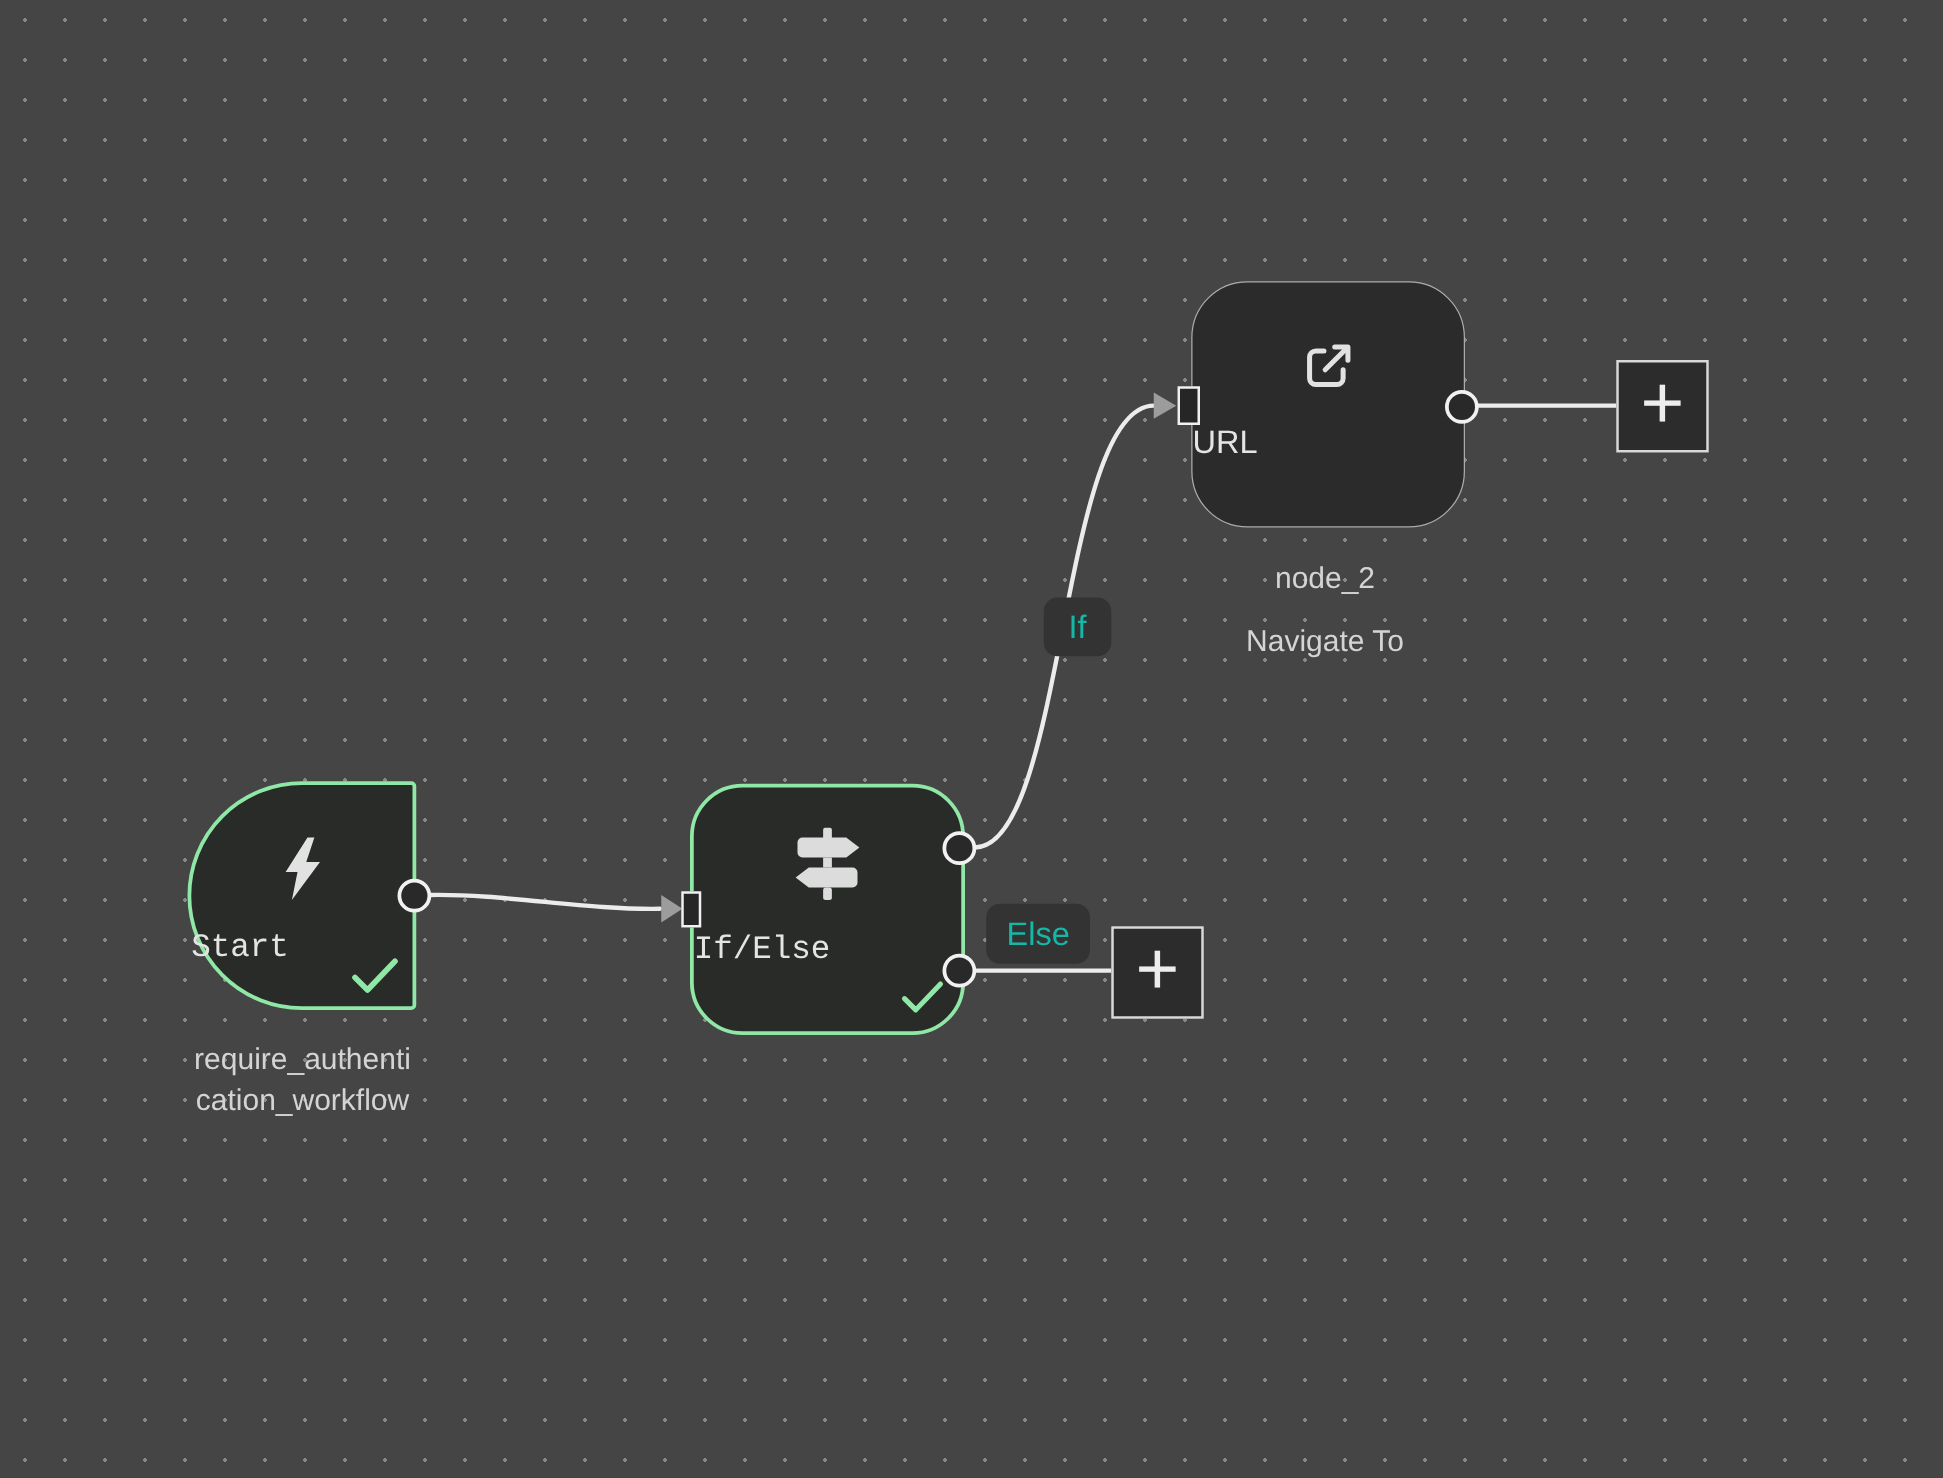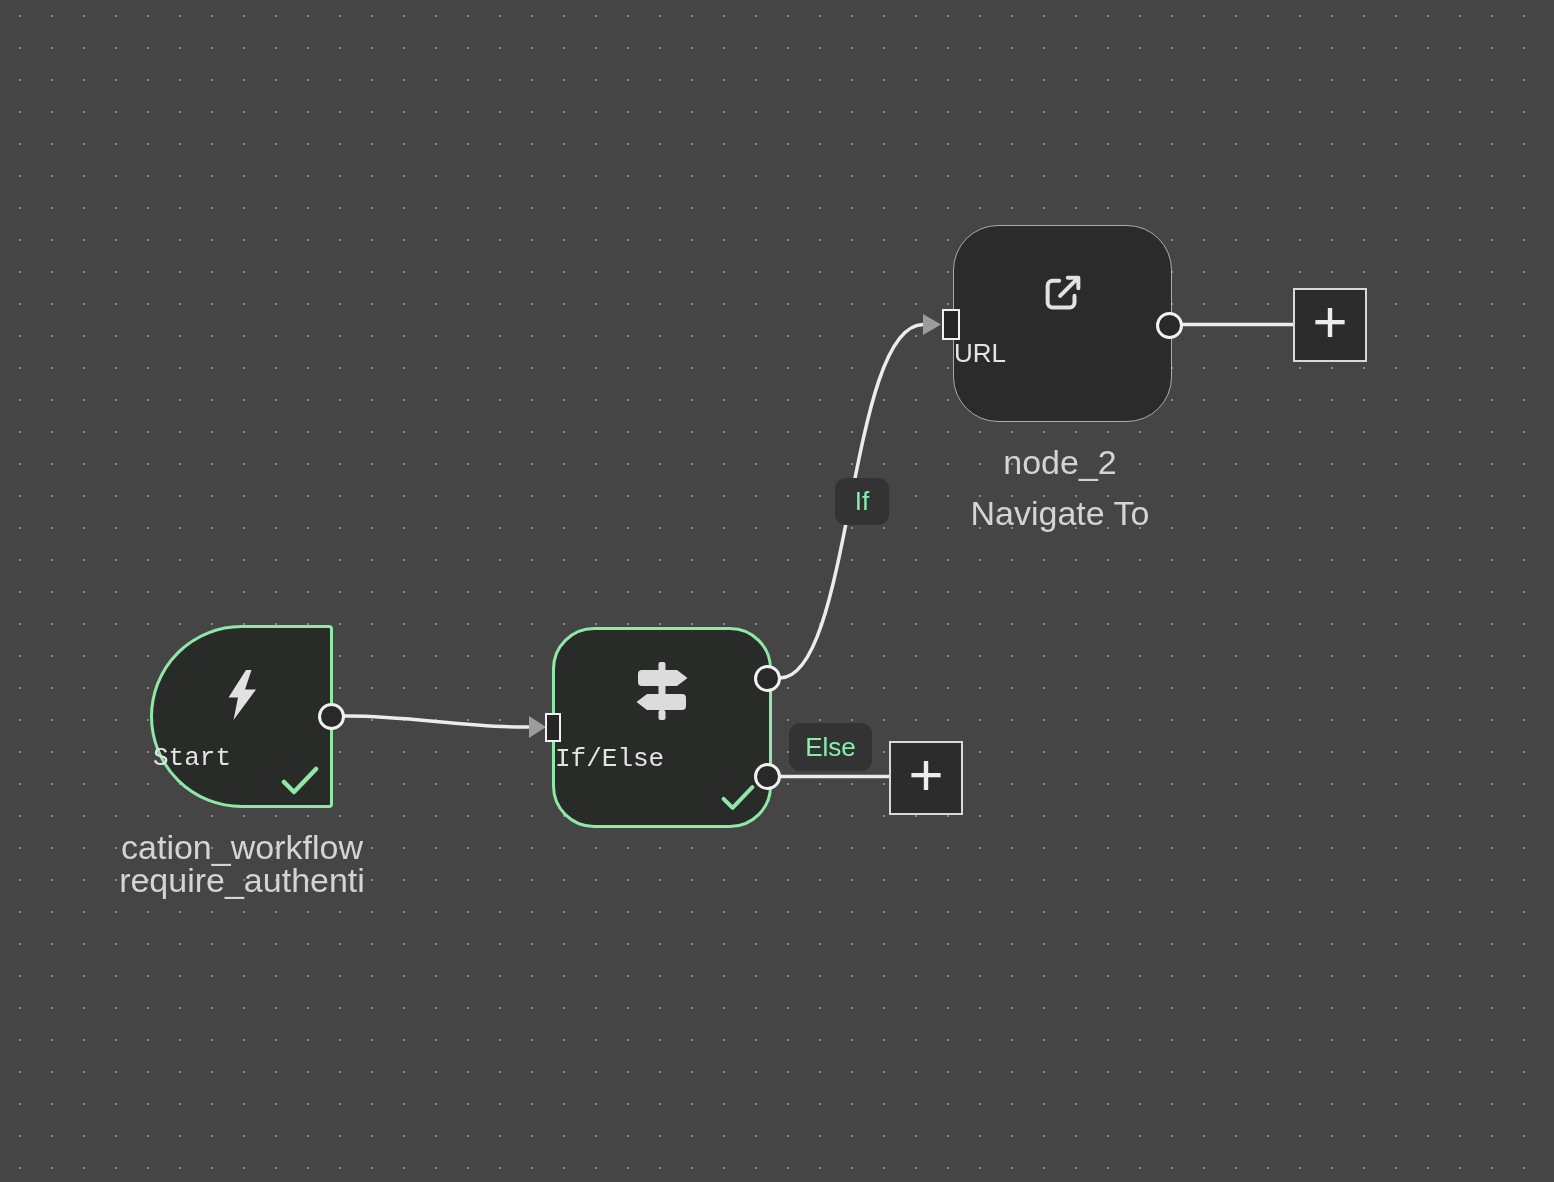--- a/index.html
+++ b/index.html
@@ -37,24 +37,24 @@
   .check{position:absolute;}
   .port-circle{
     position:absolute;box-sizing:border-box;width:27px;height:27px;border-radius:50%;
     border:3px solid #F1F1F1;background:#292929;z-index:4;
   }
   .port-rect{
     position:absolute;box-sizing:border-box;
     border:2.5px solid #F1F1F1;background:#262626;z-index:4;
   }
   .node-label{
-    position:absolute;text-align:center;color:#D4D4D4;font-size:34px;z-index:2;
+    position:absolute;text-align:center;color:#D4D4D4;font-size:24px;z-index:2;
   }
   .chip{
-    position:absolute;background:#333333;border-radius:11px;color:#86efac;
+    position:absolute;background:#333333;border-radius:11px;color:#14b8a6;
     font-size:26px;display:flex;align-items:center;justify-content:center;z-index:3;
   }
   .add-btn{
     position:absolute;box-sizing:border-box;width:74px;height:74px;
     border:2.5px solid #D9D9D9;background:#2C2C2C;z-index:3;
     display:flex;align-items:center;justify-content:center;
     color:#EDEDED;font-size:60px;font-weight:400;line-height:1;
   }
   .add-btn span{transform:translateY(-3px);}
 </style>
@@ -76,22 +76,22 @@
     <svg class="node-icon" style="top:41px" width="40" height="52" viewBox="0 0 40 52">
       <path d="M24 1 L6.5 28.5 H16 L11.5 51 L34 20.5 H23 L29.5 1 Z" fill="#E2E2E2"></path>
     </svg>
     <div class="node-title" style="top:115px">Start</div>
     <svg class="check" style="right:10px;bottom:9px" width="40" height="30" viewBox="0 0 40 30">
       <polyline points="4,16 14,26 36,3" fill="none" stroke="#8FE8A5" stroke-width="4.5" stroke-linecap="round" stroke-linejoin="round"></polyline>
     </svg>
   </div>
   <div class="port-circle" style="left:317.5px;top:702.5px"></div>
   <div class="node-label" style="left:92px;top:831px;width:300px;line-height:33px">
+    <div>require_authenti</div>
     <div>cation_workflow</div>
-    <div>require_authenti</div>
   </div>
 
   <div class="node node-ifelse">
     <svg class="node-icon" style="top:32px" width="64" height="58" viewBox="0 0 64 58">
       <g fill="#DCDCDC">
         <rect x="28.5" y="0" width="7" height="11" rx="2"></rect>
         <path d="M47 8 H12 a4 4 0 0 0 -4 4 v8 a4 4 0 0 0 4 4 h35 l10.5 -8 z"></path>
         <rect x="28.5" y="24" width="7" height="8"></rect>
         <path d="M17 32 h35 a4 4 0 0 1 4 4 v8 a4 4 0 0 1 -4 4 H17 l-10.5 -8 z"></path>
         <rect x="28.5" y="48" width="7" height="10" rx="2"></rect>

